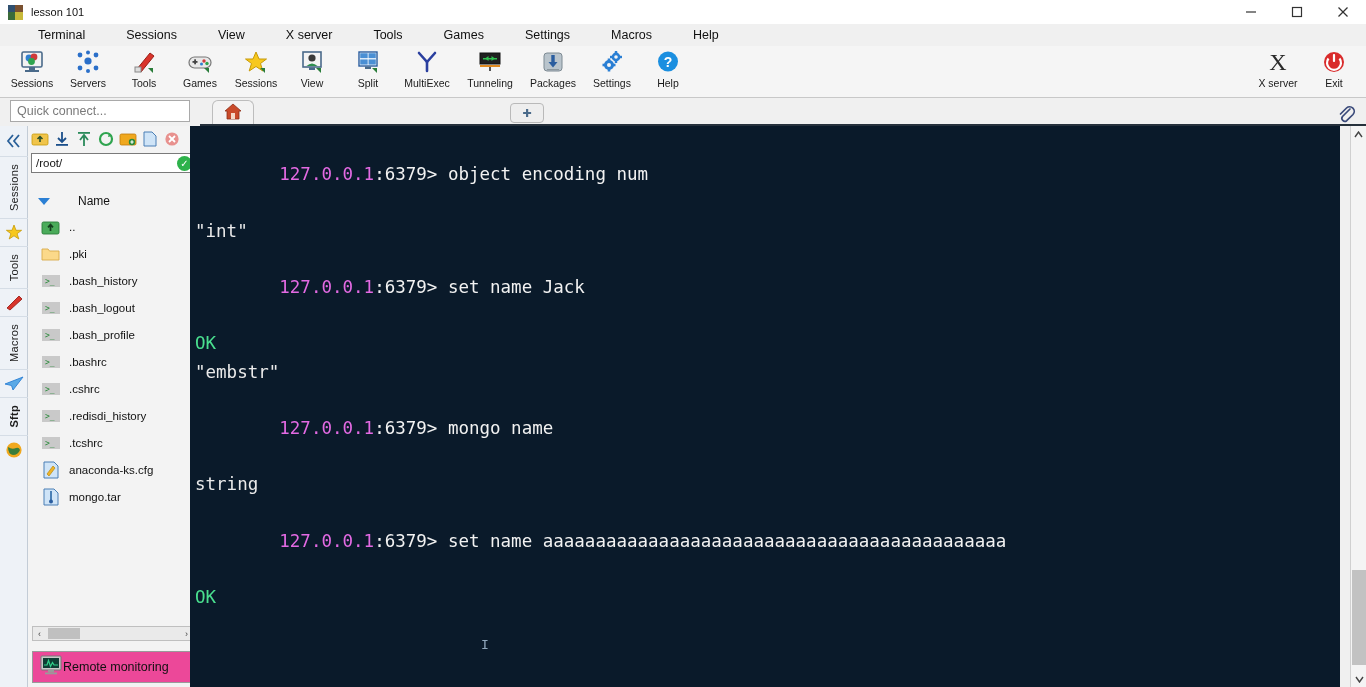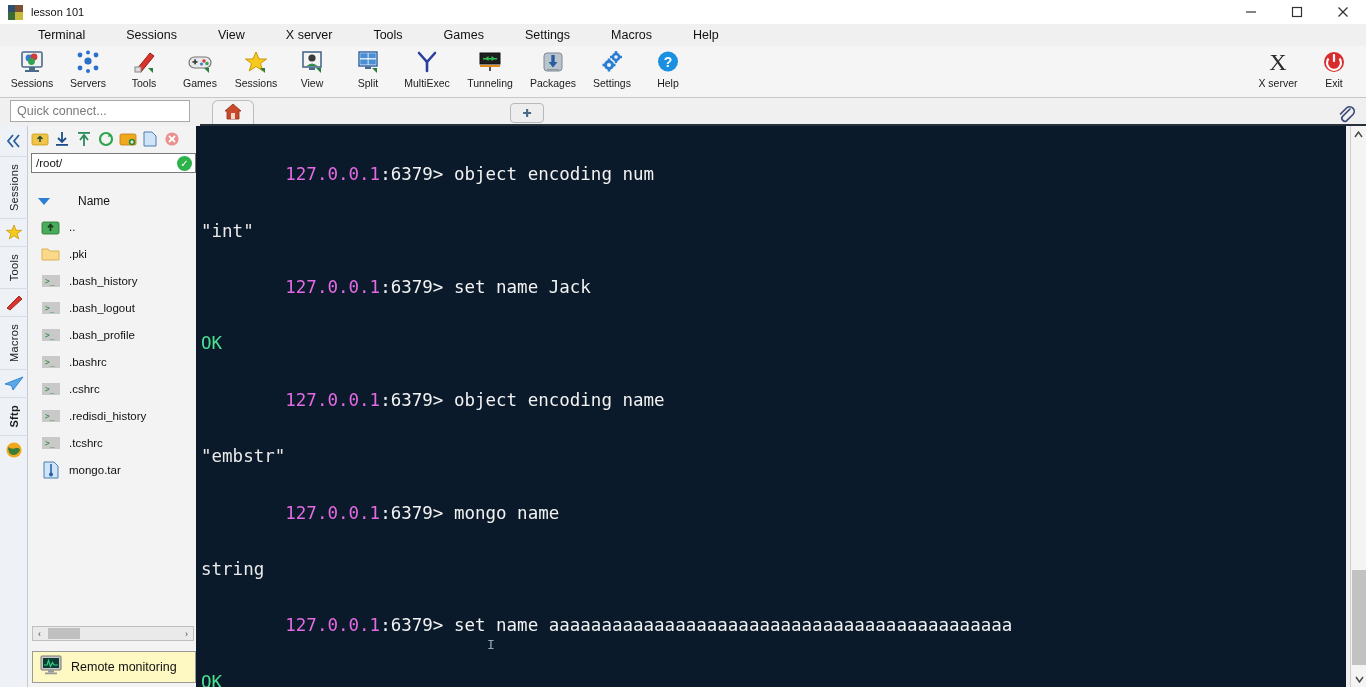--- a/index.html
+++ b/index.html
@@ -118,27 +118,27 @@
   .file-list { margin-top:2px; height:412px; overflow:hidden; }
   .file-row { display:flex; align-items:center; height:27px; padding-left:12px; gap:7px; }
   .file-ico { width:22px; height:18px; display:flex; align-items:center; justify-content:center; flex:none; }
   .file-name { font-size:11.5px; color:#111; white-space:nowrap; }
   .hscroll { position:absolute; left:4px; bottom:46px; width:162px; height:15px;
              background:#eaeaea; border:1px solid #bfbfbf; display:flex; align-items:center; }
   .hs-arrow { width:13px; text-align:center; font-size:9px; color:#444; }
   .hs-thumb { width:32px; height:11px; background:#c0c0c0; margin-left:2px; }
   .remote-mon {
     position:absolute; left:4px; bottom:4px; width:164px; height:32px;
-    background:#fef9c3; border:1px solid #9a9a9a; display:flex; align-items:center; gap:8px; padding-left:6px;
+    background:#ec4899; border:1px solid #9a9a9a; display:flex; align-items:center; gap:0; padding-left:6px;
   }
   .rm-label { font-size:12.5px; color:#111; }
 
   
   .term {
-    position:absolute; left:196px; top:126px; width:1150px; height:561px;
+    position:absolute; left:190px; top:126px; width:1150px; height:561px;
     background:#0a1a2a; overflow:hidden;
   }
   .term-inner { padding:6px 0 0 5px; }
   .tline {
     font-family:"DejaVu Sans Mono", monospace; font-size:17.5px; line-height:28.2px;
     white-space:pre; letter-spacing:0px;
   }
   .c-host { color:#e36ae3; }
   .c-port { color:#f2f2f2; }
   .c-cmd  { color:#f2f2f2; }
@@ -595,20 +595,29 @@
       <div class="file-row">
         <span class="file-ico">
           <svg width="20" height="16" viewBox="0 0 20 16">
               <rect x="1" y="2" width="18" height="12" fill="#c9c9c9"></rect>
               <text x="4" y="11" font-size="8" fill="#2a8a3a" font-family="DejaVu Sans Mono, monospace">&gt;_</text>
             </svg>
         </span>
         <span class="file-name">.tcshrc</span>
       </div>
 
+      <div class="file-row">
+        <span class="file-ico">
+          <svg width="20" height="18" viewBox="0 0 20 18">
+              <path d="M3 1 L13 1 L17 5 L17 17 L3 17 Z" fill="#cfe4f7" stroke="#4a7fb5" stroke-width="1"></path>
+              <path d="M6 13 L12 5 L14 7 L8 15 Z" fill="#f0b428" stroke="#b8860b" stroke-width="0.7"></path>
+            </svg>
+        </span>
+        <span class="file-name">anaconda-ks.cfg</span>
+      </div>
 
       <div class="file-row">
         <span class="file-ico">
           <svg width="20" height="18" viewBox="0 0 20 18">
               <path d="M3 1 L13 1 L17 5 L17 17 L3 17 Z" fill="#cfe4f7" stroke="#4a7fb5" stroke-width="1"></path>
               <rect x="9" y="3" width="2" height="9" fill="#4a7fb5"></rect>
               <circle cx="10" cy="13.5" r="2" fill="#2a5d9f"></circle>
             </svg>
         </span>
         <span class="file-name">mongo.tar</span>
@@ -643,23 +652,20 @@
       <div class="tline">
         <span class="c-host">127.0.0.1</span><span class="c-port">:6379&gt; </span><span class="c-cmd">object encoding num</span>
       </div>
       <div class="tline c-out">"int"</div>
 
       <div class="tline">
         <span class="c-host">127.0.0.1</span><span class="c-port">:6379&gt; </span><span class="c-cmd">set name Jack</span>
       </div>
       <div class="tline c-ok">OK</div>
 
-      <div class="tline">
-        <span class="c-host">127.0.0.1</span><span class="c-port">:6379&gt; </span><span class="c-cmd">object encoding name</span>
-      </div>
       <div class="tline c-out">"embstr"</div>
 
       <div class="tline">
         <span class="c-host">127.0.0.1</span><span class="c-port">:6379&gt; </span><span class="c-cmd">mongo name</span>
       </div>
       <div class="tline c-out">string</div>
 
       <div class="tline">
         <span class="c-host">127.0.0.1</span><span class="c-port">:6379&gt; </span><span class="c-cmd">set name aaaaaaaaaaaaaaaaaaaaaaaaaaaaaaaaaaaaaaaaaaaa</span>
       </div>

